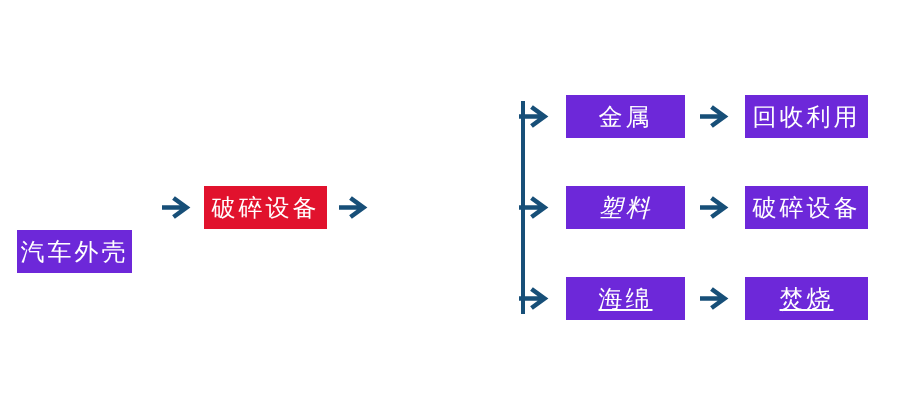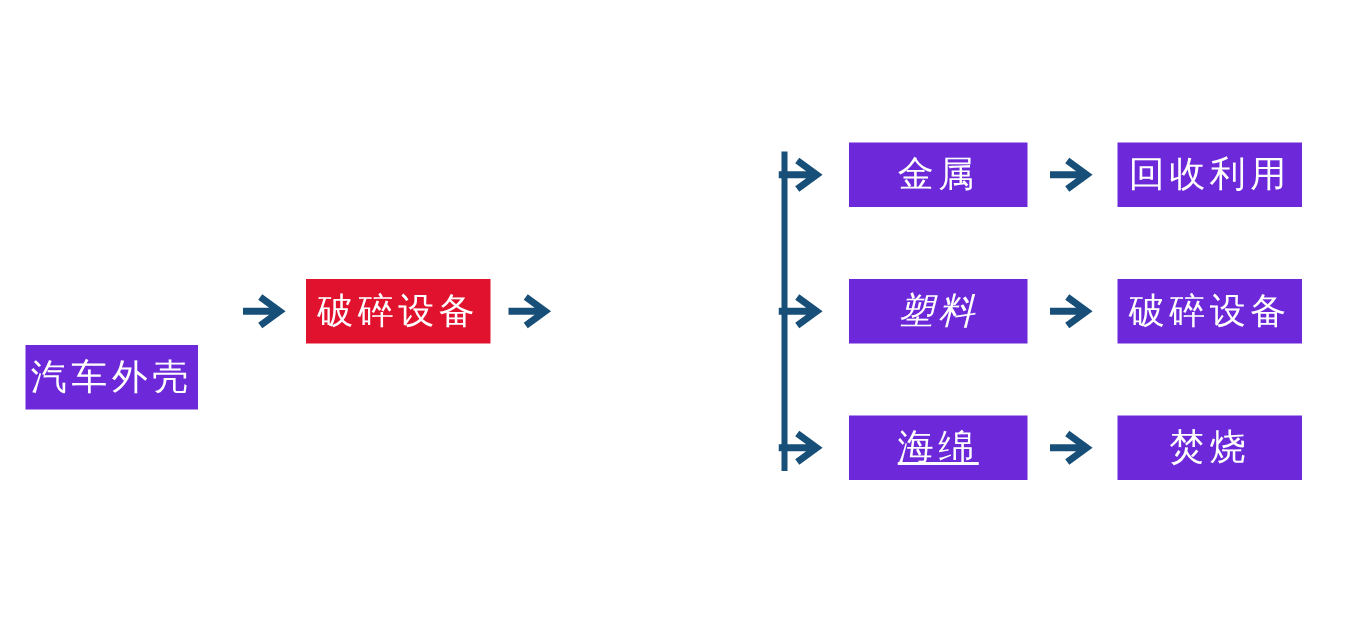--- a/index.html
+++ b/index.html
@@ -46,21 +46,21 @@
   
   .n-car     { left: 17px;  top: 186px; width: 115px; margin-top: 44px; }
   .a-1       { left: 161px; top: 194px; }
   .n-crusher { left: 204px; top: 186px; width: 123px; }
   .a-2       { left: 338px; top: 194px; }
   .n-sorting { left: 384px; top: 186px; width: 119px; }
 
   
   .row-0 .mat { top: 95px; }  .row-0 .arr-b { top: 103px; } .row-0 .arr-c { top: 103px; } .row-0 .dis { top: 95px; }
   .row-1 .mat { top: 186px; font-style: italic; } .row-1 .arr-b { top: 194px; } .row-1 .arr-c { top: 194px; } .row-1 .dis { top: 186px; }
-  .row-2 .mat { top: 277px; text-decoration: underline; } .row-2 .arr-b { top: 285px; } .row-2 .arr-c { top: 285px; } .row-2 .dis { top: 277px; }
+  .row-2 .mat { top: 277px; text-decoration: underline; } .row-2 .arr-b { top: 285px; } .row-2 .arr-c { top: 285px; } .row-2 .dis { top: 277px; text-decoration: underline; }
 
   .mat   { left: 566px; width: 119px; }
   .arr-b { left: 519px; }
   .arr-c { left: 699px; }
   .dis   { left: 745px; width: 123px; }
 </style>
 </head>
 <body>
 
 <div class="canvas">

